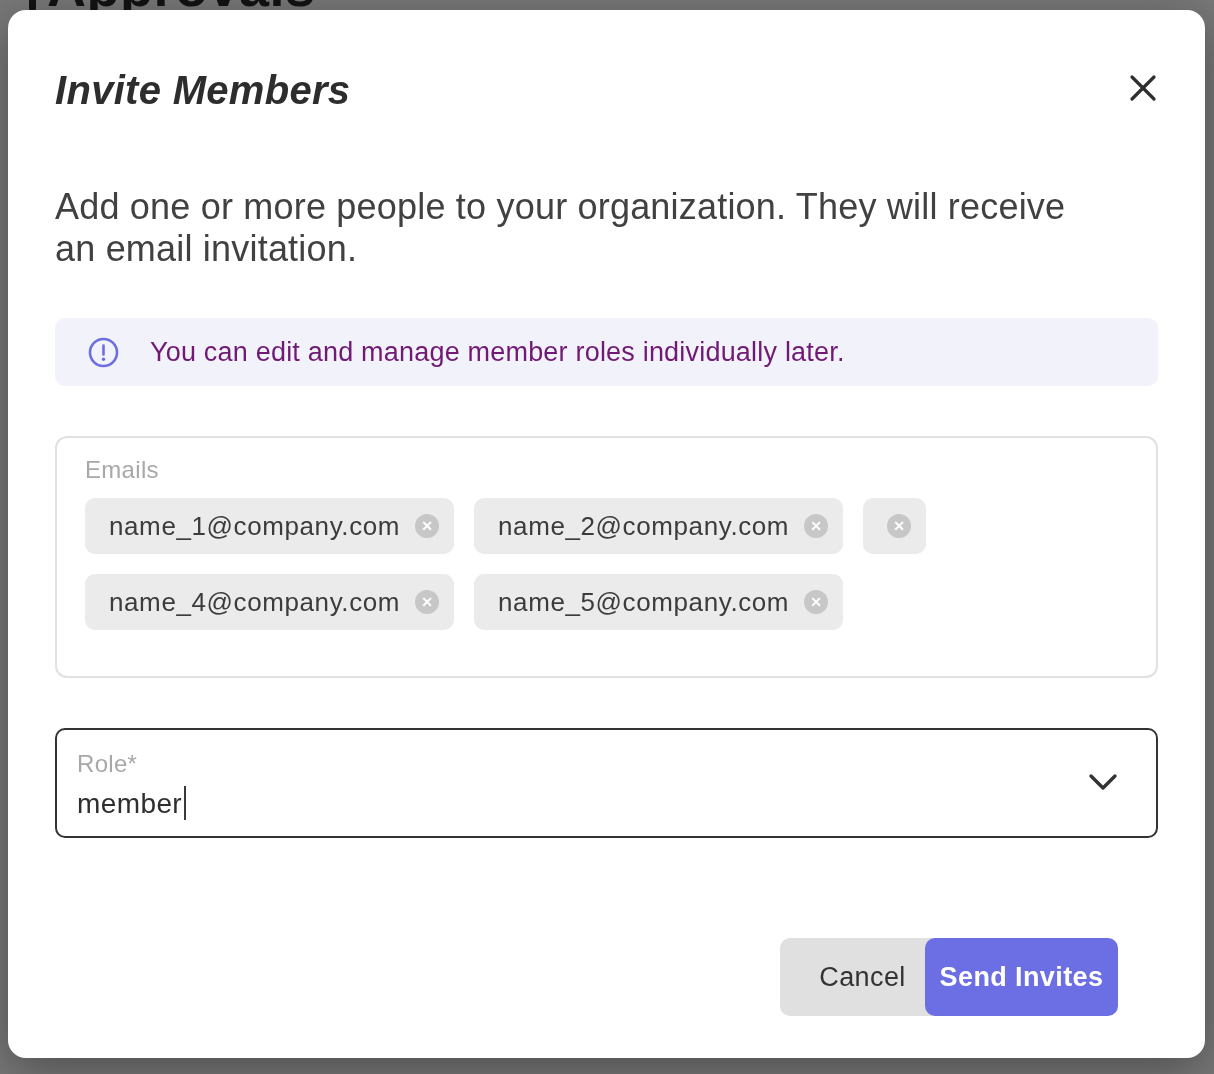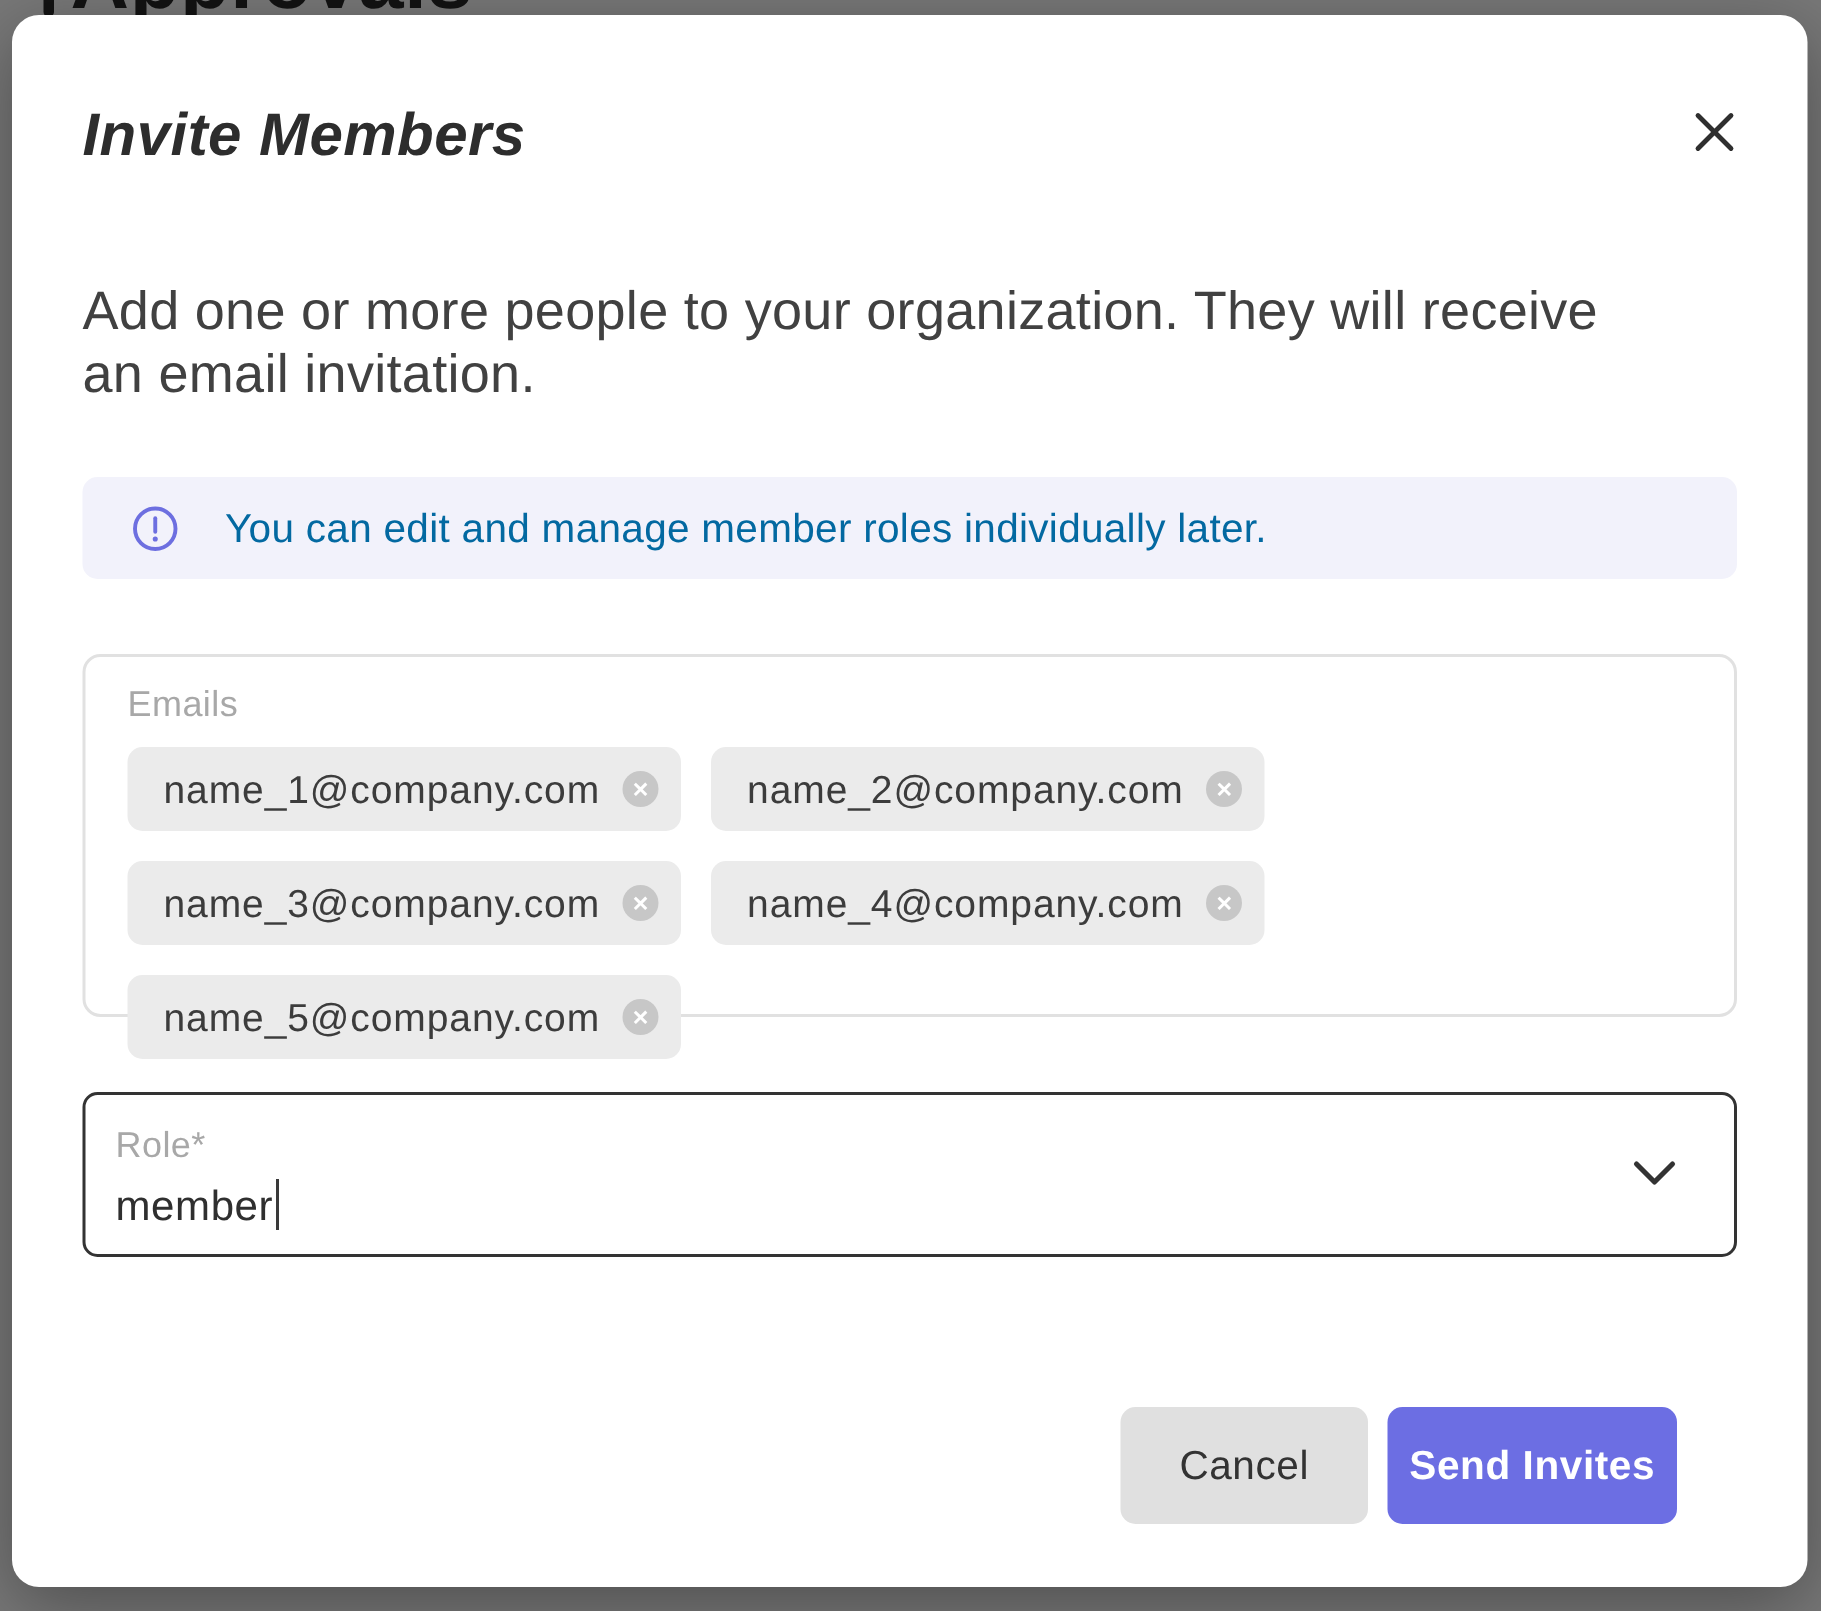--- a/index.html
+++ b/index.html
@@ -47,21 +47,21 @@
     font-size:36px; line-height:42px; color:#414141; letter-spacing:0.2px;
   }
 
   
   .notice {
     position:absolute; left:47px; top:308px; width:1103px; height:68px;
     background:#f2f2fb; border-radius:10px;
     display:flex; align-items:center; padding:0 33px; gap:31px;
   }
   .notice-icon { flex:0 0 auto; display:flex; }
-  .notice-text { font-size:27px; color:#0369a1; letter-spacing:0.2px; }
+  .notice-text { font-size:27px; color:#701a75; letter-spacing:0.2px; }
 
   
   .emails-field {
     position:absolute; left:47px; top:426px; width:1103px; height:242px;
     border:2px solid #e1e1e1; border-radius:12px; background:#fff;
     padding:18px 28px 0 28px; cursor:text;
   }
   .field-label { font-size:24px; color:#a8a8a8; letter-spacing:0.3px; }
   .chips { margin-top:14px; display:flex; flex-wrap:wrap; gap:20px; width:860px; }
   .chip {
@@ -91,21 +91,21 @@
     position:absolute; right:36px; top:50%; transform:translateY(-50%);
     background:none; border:none; cursor:pointer; display:flex;
   }
 
   
   .actions { position:absolute; left:0; top:928px; width:1150px; height:78px; }
   .btn {
     position:absolute; top:0; height:78px; border:none; border-radius:10px;
     font-family:inherit; font-size:27px; letter-spacing:0.4px; cursor:pointer;
   }
-  .btn-cancel { left:739px; width:165px; background:#e0e0e0; color:#333333; font-weight:500; }
+  .btn-cancel { left:772px; width:165px; background:#e0e0e0; color:#333333; font-weight:500; }
   .btn-send  { left:917px; width:193px; background:#6c6ee3; color:#ffffff; font-weight:600; }
 </style>
 </head>
 <body>
 
 <div class="screen">
 
   <div class="heading-fragment"></div>
   <h1 class="page-heading">Approvals</h1>
 
@@ -145,21 +145,20 @@
             <span class="chip-text">name_1@company.com</span>
             <button class="chip-x" aria-label="Remove">✕</button>
           </span>
 
           <span class="chip">
             <span class="chip-text">name_2@company.com</span>
             <button class="chip-x" aria-label="Remove">✕</button>
           </span>
 
           <span class="chip">
-            <span class="chip-text">name_3@company.com</span>
             <button class="chip-x" aria-label="Remove">✕</button>
           </span>
 
           <span class="chip">
             <span class="chip-text">name_4@company.com</span>
             <button class="chip-x" aria-label="Remove">✕</button>
           </span>
 
           <span class="chip">
             <span class="chip-text">name_5@company.com</span>

